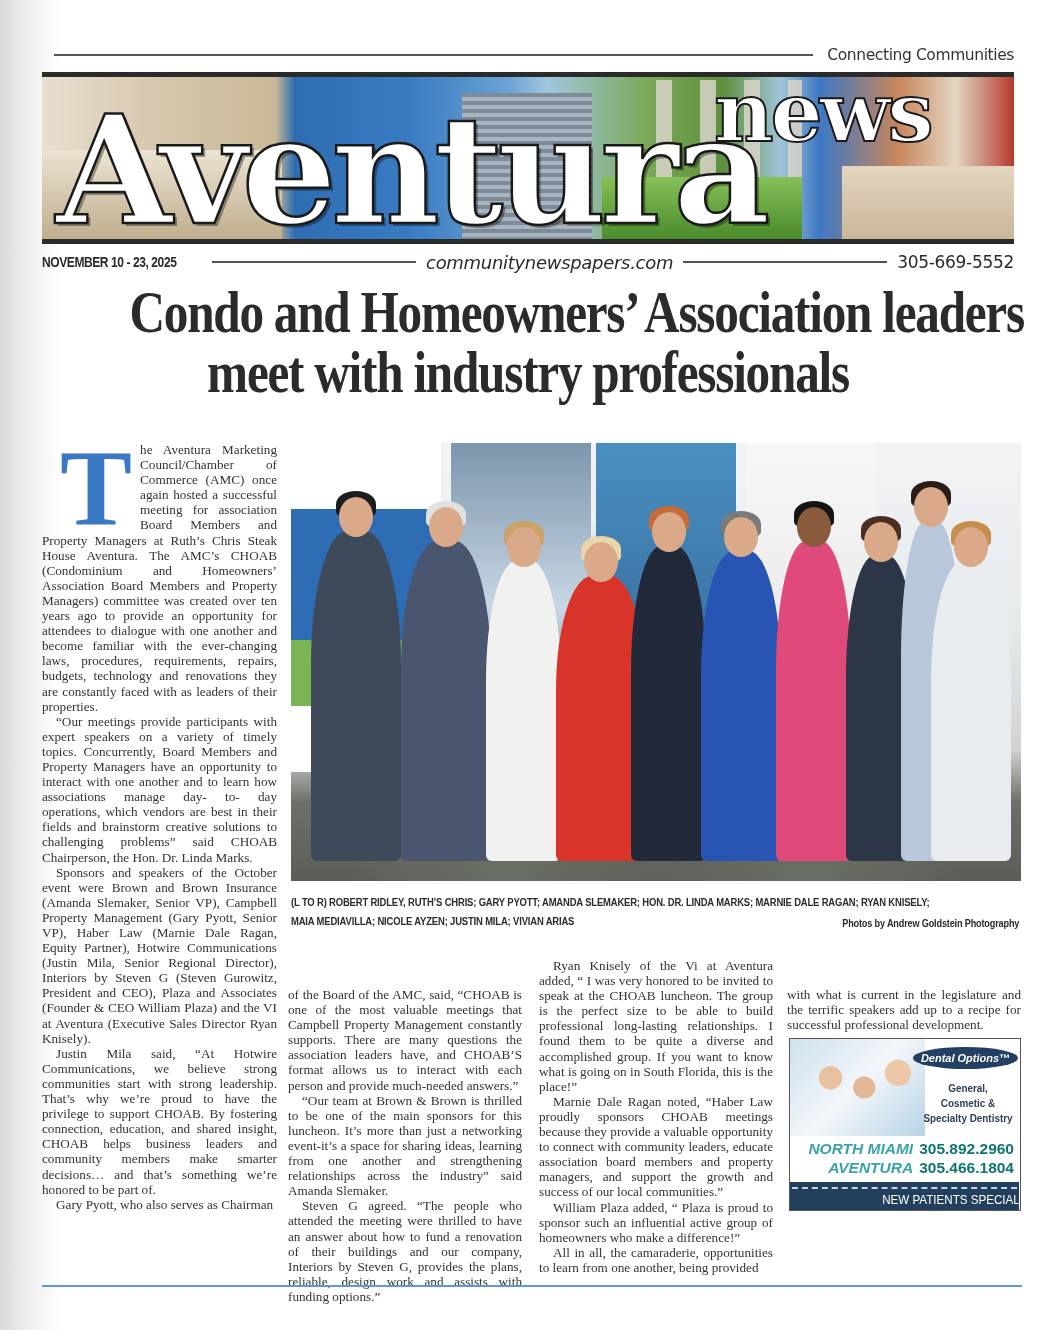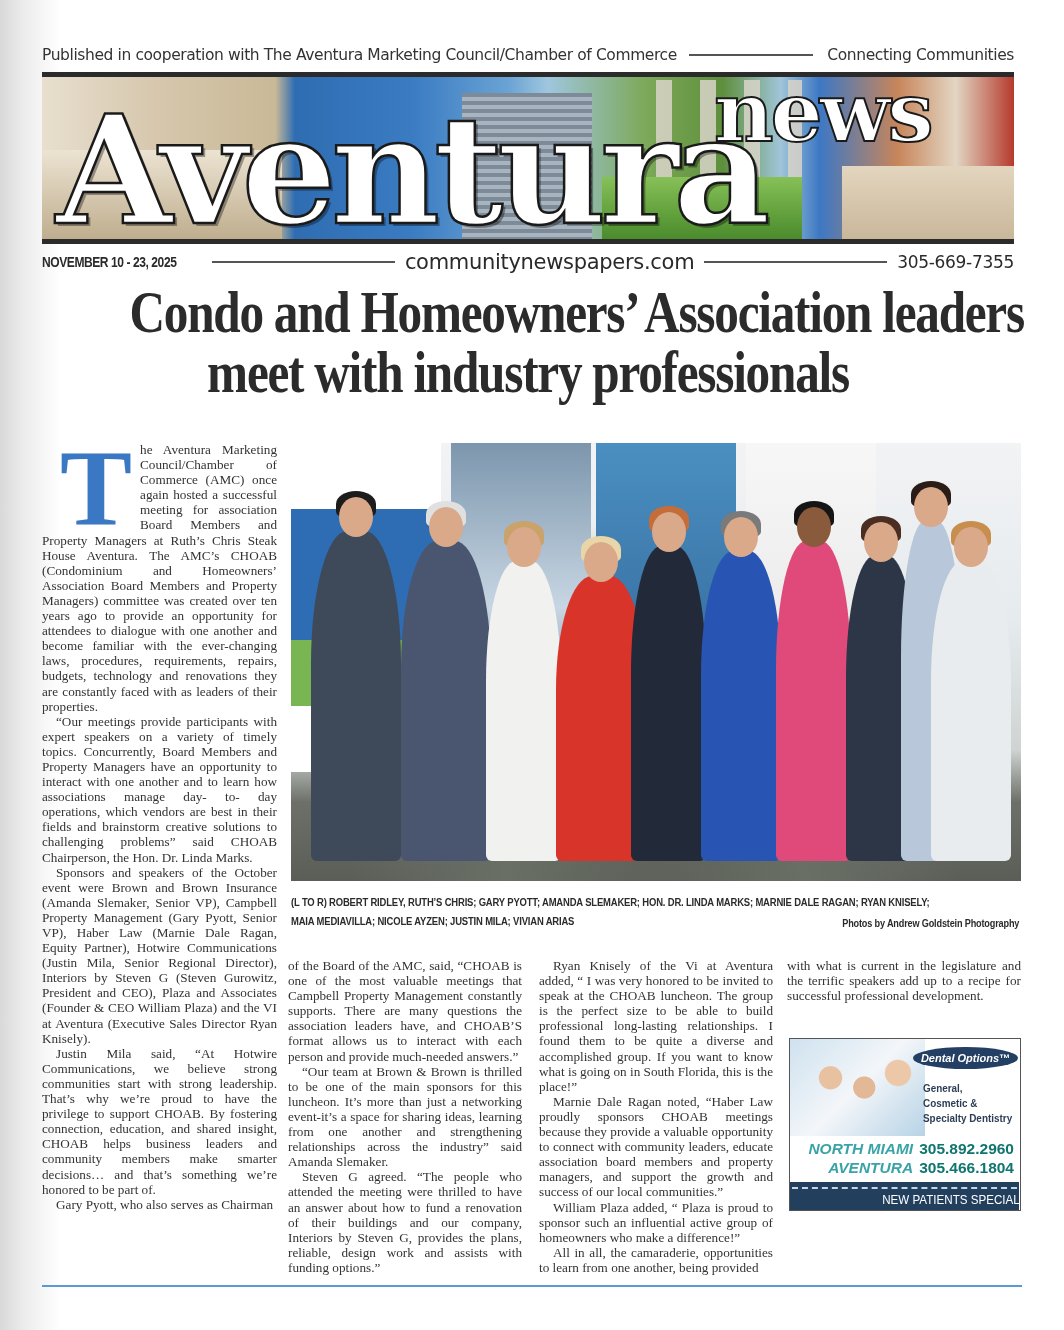--- a/index.html
+++ b/index.html
@@ -55,21 +55,21 @@
       font-size: 82px; line-height: 82px; letter-spacing: -3px;
       color: #ffffff; -webkit-text-stroke: 2px #1a1a1a;
     }
     .date-line {
       position: absolute; top: 250px; left: 0; width: 972px; height: 24px;
       display: flex; align-items: center;
       font-family: "DejaVu Sans", sans-serif; color: #2a2a2a;
     }
     .date-line .date { font-family: "Liberation Sans", sans-serif; font-weight: bold; font-size: 14px; letter-spacing: -0.5px; transform: scaleX(0.86); transform-origin: left; width: 160px; white-space: nowrap; }
     .date-line .rule { flex: 1; height: 1.5px; background: #555; margin: 0 10px; }
-    .date-line .url { font-size: 21px; letter-spacing: -0.3px; }
+    .date-line .url { font-size: 18px; letter-spacing: -0.3px; font-style: italic; }
     .date-line .phone { font-size: 17px; letter-spacing: -0.3px; }
 
     
     .headline {
       position: absolute; top: 282px; left: 0; width: 972px;
       text-align: center;
       font-family: "Liberation Serif", serif; font-weight: bold;
       font-size: 60px; line-height: 60px; color: #2b2b2b;
       letter-spacing: -1.5px;
       transform: scaleX(0.82); transform-origin: center top;
@@ -77,21 +77,21 @@
     .headline span { display: block; white-space: nowrap; }
 
     
     .col {
       position: absolute;
       font-family: "Liberation Serif", serif;
       font-size: 13.2px; line-height: 15.1px; color: #333;
       text-align: justify; hyphens: none;
     }
     .col p { text-indent: 14px; }
-    .col p.noindent { text-indent: 0; }
+    .col p.noindent { text-indent: 0; margin-top: 29px; }
     .col1 { left: 0; top: 442px; width: 235px; }
     .col2 { left: 246px; top: 958px; width: 234px; }
     .col3 { left: 497px; top: 958px; width: 234px; }
     .col4 { left: 745px; top: 958px; width: 234px; }
     .dropcap {
       float: left; font-family: "Liberation Serif", serif; font-weight: bold;
       font-size: 108px; line-height: 84px; color: #3a78c3;
       margin: 4px 8px 0 18px; height: 82px;
     }
     .col1 .lead { text-indent: 0; }
@@ -139,21 +139,21 @@
     }
     .ad .brand {
       position: absolute; left: 123px; top: 8px; width: 105px; height: 22px;
       border-radius: 50%; background: #233f63; color: #fff;
       font-family: "Liberation Sans", sans-serif; font-style: italic; font-weight: bold;
       font-size: 11px; line-height: 22px; text-align: center;
     }
     .ad .services {
       position: absolute; left: 128px; top: 42px; width: 100px;
       font-family: "Liberation Sans", sans-serif; font-weight: bold;
-      font-size: 11px; line-height: 15px; text-align: left; color: #2d3e56;
+      font-size: 11px; line-height: 15px; text-align: center; color: #2d3e56;
     }
     .ad .services span { display: block; white-space: nowrap; transform: scaleX(0.9); }
     .ad .locs {
       position: absolute; left: 0; top: 100px; width: 228px;
       font-family: "Liberation Sans", sans-serif; font-size: 15.5px; line-height: 19px;
     }
     .ad .loc { display: flex; justify-content: flex-end; white-space: nowrap; padding-right: 4px; }
     .ad .loc .city { color: #3aa3a8; font-weight: bold; margin-right: 6px; font-style: italic; }
     .ad .loc .tel { color: #0f766e; font-weight: bold; }
     .ad .special {
@@ -179,41 +179,40 @@
     .bottom-rule { position: absolute; left: 0; top: 1285px; width: 980px; height: 2px; background: #5a9ad6; }
   </style>
 </head>
 <body>
 
 <div class="gutter"></div>
 
 <div class="page">
 
   <div class="top-line">
-    <span>Published in cooperation with The Aventura Marketing Council/Chamber of Commerce</span>
     <span class="rule"></span>
     <span>Connecting Communities</span>
   </div>
 
   <div class="banner">
     <div class="scene bld1"></div>
     <div class="scene bld2"></div>
     <div class="scene towers"></div>
     <div class="scene golf"></div>
     <div class="scene red"></div>
     <div class="logo-main">Aventura</div>
     <div class="logo-news">news</div>
   </div>
 
   <div class="date-line">
     <span class="date">NOVEMBER 10 - 23, 2025</span>
     <span class="rule"></span>
     <span class="url">communitynewspapers.com</span>
     <span class="rule"></span>
-    <span class="phone">305-669-7355</span>
+    <span class="phone">305-669-5552</span>
   </div>
 
   <h1 class="headline">
     <span>Condo and Homeowners’ Association leaders</span>
     <span>meet with industry professionals</span>
   </h1>
 
   <div class="col col1">
     <p class="lead"><span class="dropcap">T</span><span>he Aventura Marketing Council/Chamber of Commerce (AMC) once again hosted a successful meeting for association Board Members and Property Managers at Ruth’s Chris Steak House Aventura. The AMC’s CHOAB (Condominium and Homeowners’ Association Board Members and Property Managers) committee was created over ten years ago to provide an opportunity for attendees to dialogue with one another and become familiar with the ever-changing laws, procedures, requirements, repairs, budgets, technology and renovations they are constantly faced with as leaders of their properties.</span></p>
     <p>“Our meetings provide participants with expert speakers on a variety of timely topics. Concurrently, Board Members and Property Managers have an opportunity to interact with one another and to learn how associations manage day- to- day operations, which vendors are best in their fields and brainstorm creative solutions to challenging problems” said CHOAB Chairperson, the Hon. Dr. Linda Marks.</p>

